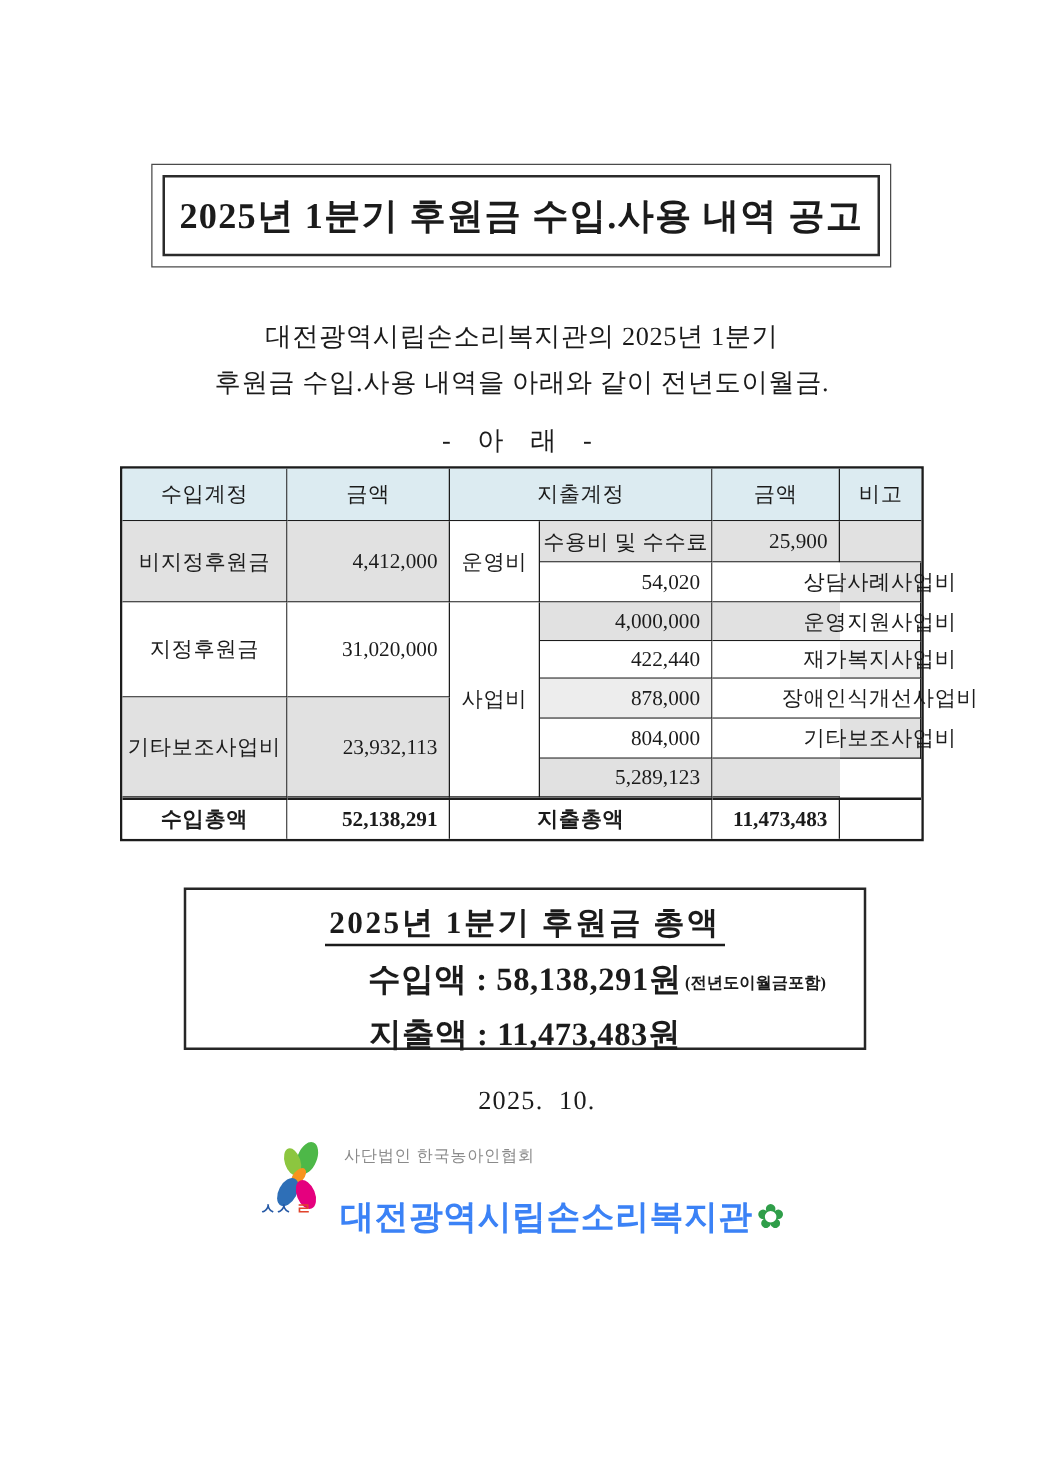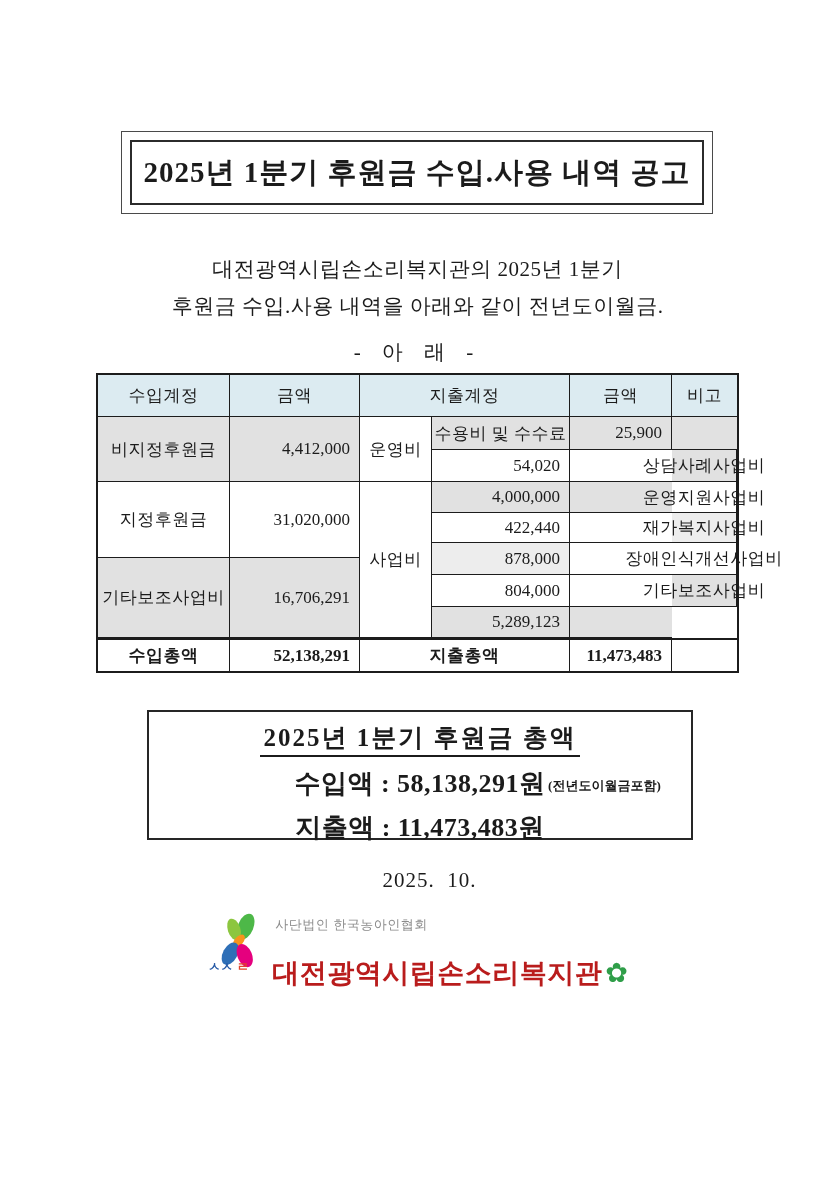--- a/index.html
+++ b/index.html
@@ -72,21 +72,21 @@
 
   
   .footer {
     position:absolute; top:911px; left:0; width:835px;
     display:flex; justify-content:center; align-items:flex-start; gap:5px;
   }
   .logo-mark { width:60px; height:64px; }
   .org-text { display:flex; flex-direction:column; font-family:"Liberation Sans","DejaVu Sans",sans-serif;gap:20px; }
   .org-small { font-size:13px; color:#8a8a8a; letter-spacing:0.5px; margin:5px 0 1px 3px; }
   .org-large-row { display:flex; align-items:center; }
-  .org-large { font-size:27px; font-weight:600; color:#b91c1c; letter-spacing:0.5px; white-space:nowrap; }
+  .org-large { font-size:27px; font-weight:600; color:#3b82f6; letter-spacing:0.5px; white-space:nowrap; }
   .flower { color:#2f9e49; font-size:27px; margin-left:3px; line-height:1; }
 </style>
 </head>
 <body>
 
 <div class="title-frame">
   <div class="title-inner">2025년 1분기 후원금 수입.사용 내역 공고</div>
 </div>
 
 <div class="intro">
@@ -102,21 +102,21 @@
     <div class="c hd">수입계정</div>
     <div class="c hd">금액</div>
 
     <div class="c g">비지정후원금</div>
     <div class="c g amt">4,412,000</div>
 
     <div class="c">지정후원금</div>
     <div class="c amt">31,020,000</div>
 
     <div class="c g">기타보조사업비</div>
-    <div class="c g amt">16,706,291</div>
+    <div class="c g amt">23,932,113</div>
 
     <div class="c tot bot">수입총액</div>
     <div class="c tot bot amt">52,138,291</div>
   </div>
 
   <div class="grid-right">
     <div class="c hd" style="grid-column:1/3">지출계정</div>
     <div class="c hd">금액</div>
     <div class="c hd lastcol">비고</div>
 

